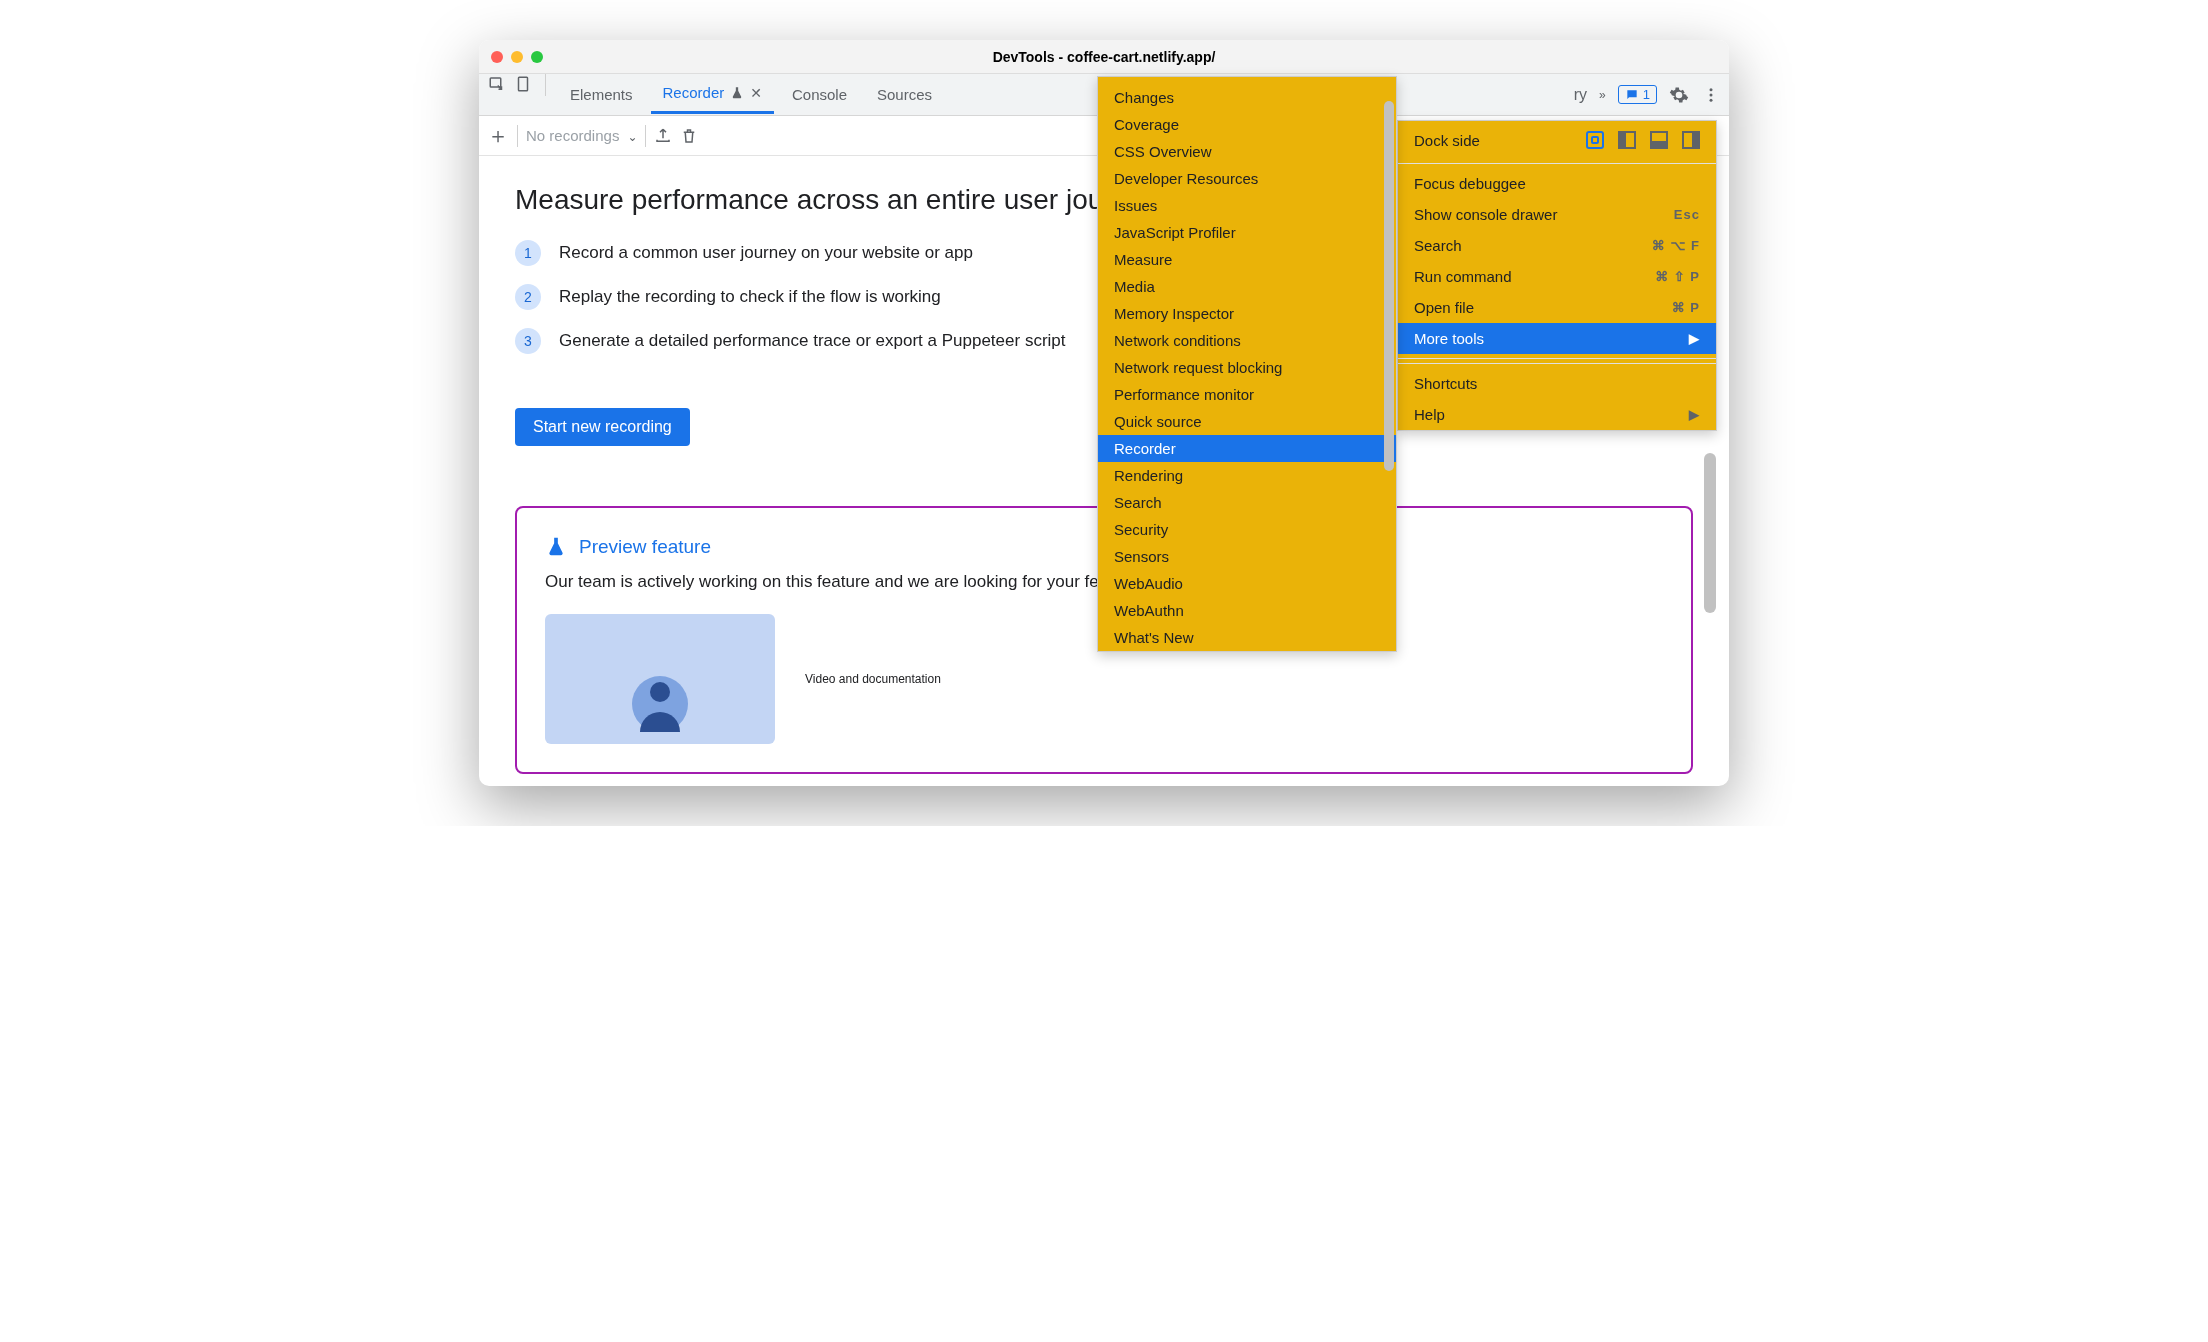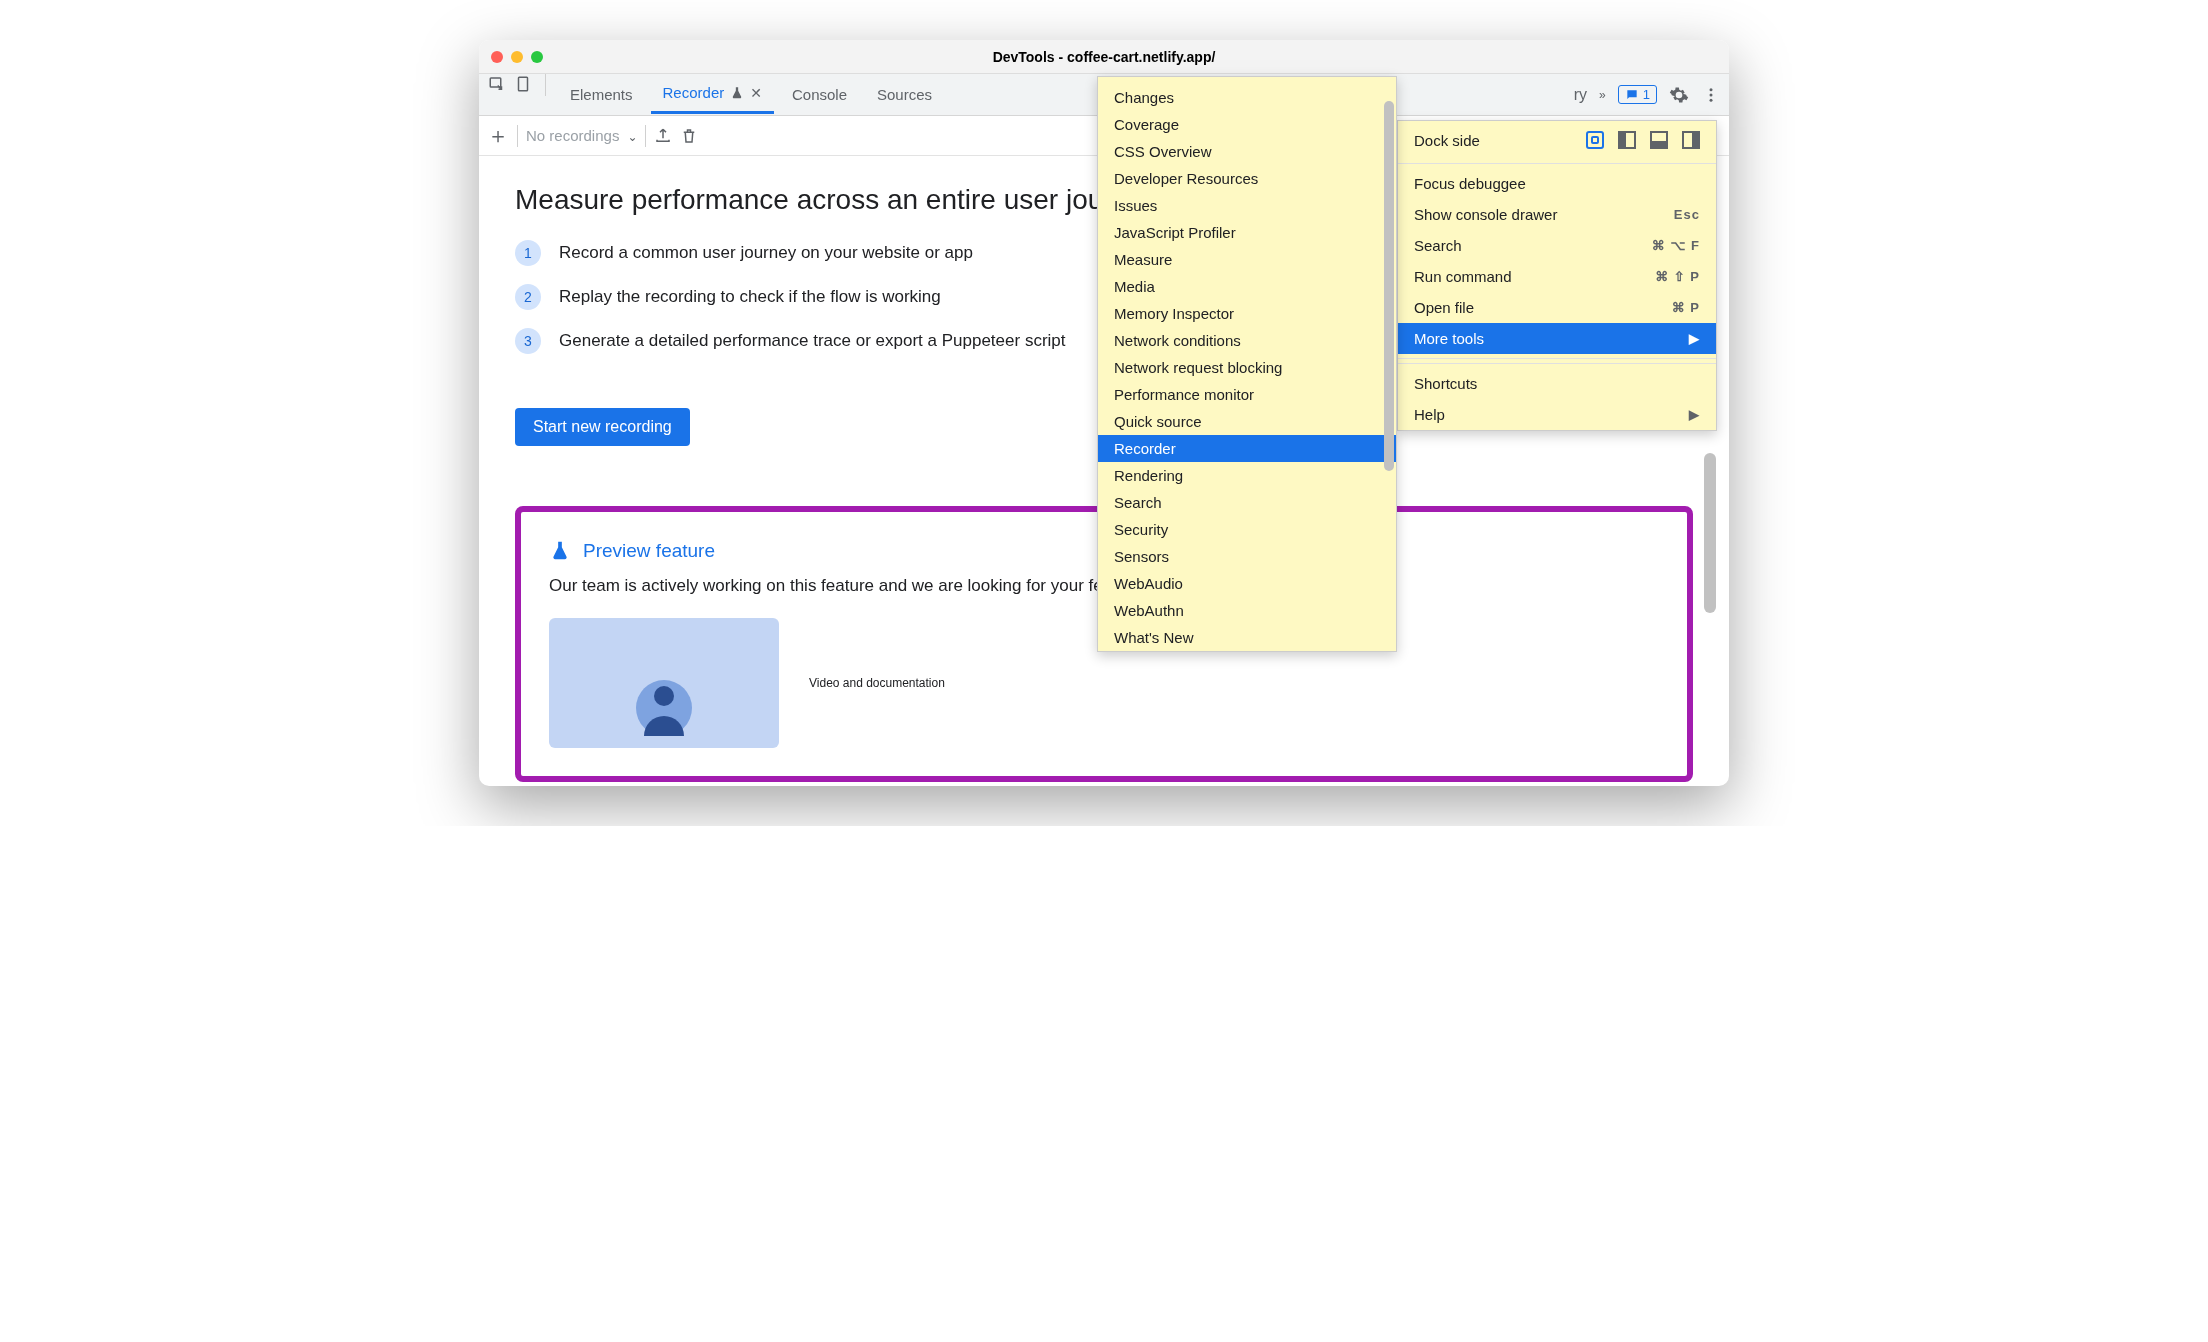--- a/index.html
+++ b/index.html
@@ -83,35 +83,35 @@
   background: #d2e3fc; color: #1967d2;
   display: flex; align-items: center; justify-content: center;
   font-size: 14px; font-weight: 500;
 }
 .primary-btn {
   background: #1a73e8; color: #fff; border: none;
   padding: 10px 18px; border-radius: 4px; font-size: 16px;
   margin-top: 36px; cursor: pointer;
 }
 .preview-card {
-  border: 6px solid #a21caf; border-radius: 8px;
+  border: 2px solid #a21caf; border-radius: 8px;
   margin-top: 60px; padding: 28px;
 }
 .preview-card .ph {
   display: flex; align-items: center; gap: 12px; color: #1a73e8; font-size: 19px; margin-bottom: 14px;
 }
 .preview-card .ph svg { width: 22px; height: 22px; }
 .preview-card .sub { color: #202124; font-size: 17px; margin-bottom: 22px; }
 .video-row { display: flex; align-items: center; gap: 30px; }
 .video-thumb {
   width: 230px; height: 130px; background: #c3d5f4; border-radius: 6px; overflow: hidden;
   display: flex; align-items: flex-end; justify-content: center;
 }
 .menu {
-  position: absolute; background: #fef9c3; border: 1px solid #ccc;
+  position: absolute; background: #eab308; border: 1px solid #ccc;
   box-shadow: 0 4px 12px rgba(0,0,0,0.2);
   font-size: 15px; color: #202124;
 }
 .menu-main {
   top: 80px; right: 12px; width: 320px;
 }
 .menu .row {
   padding: 7px 16px; display: flex; align-items: center; justify-content: space-between;
   cursor: pointer;
 }

